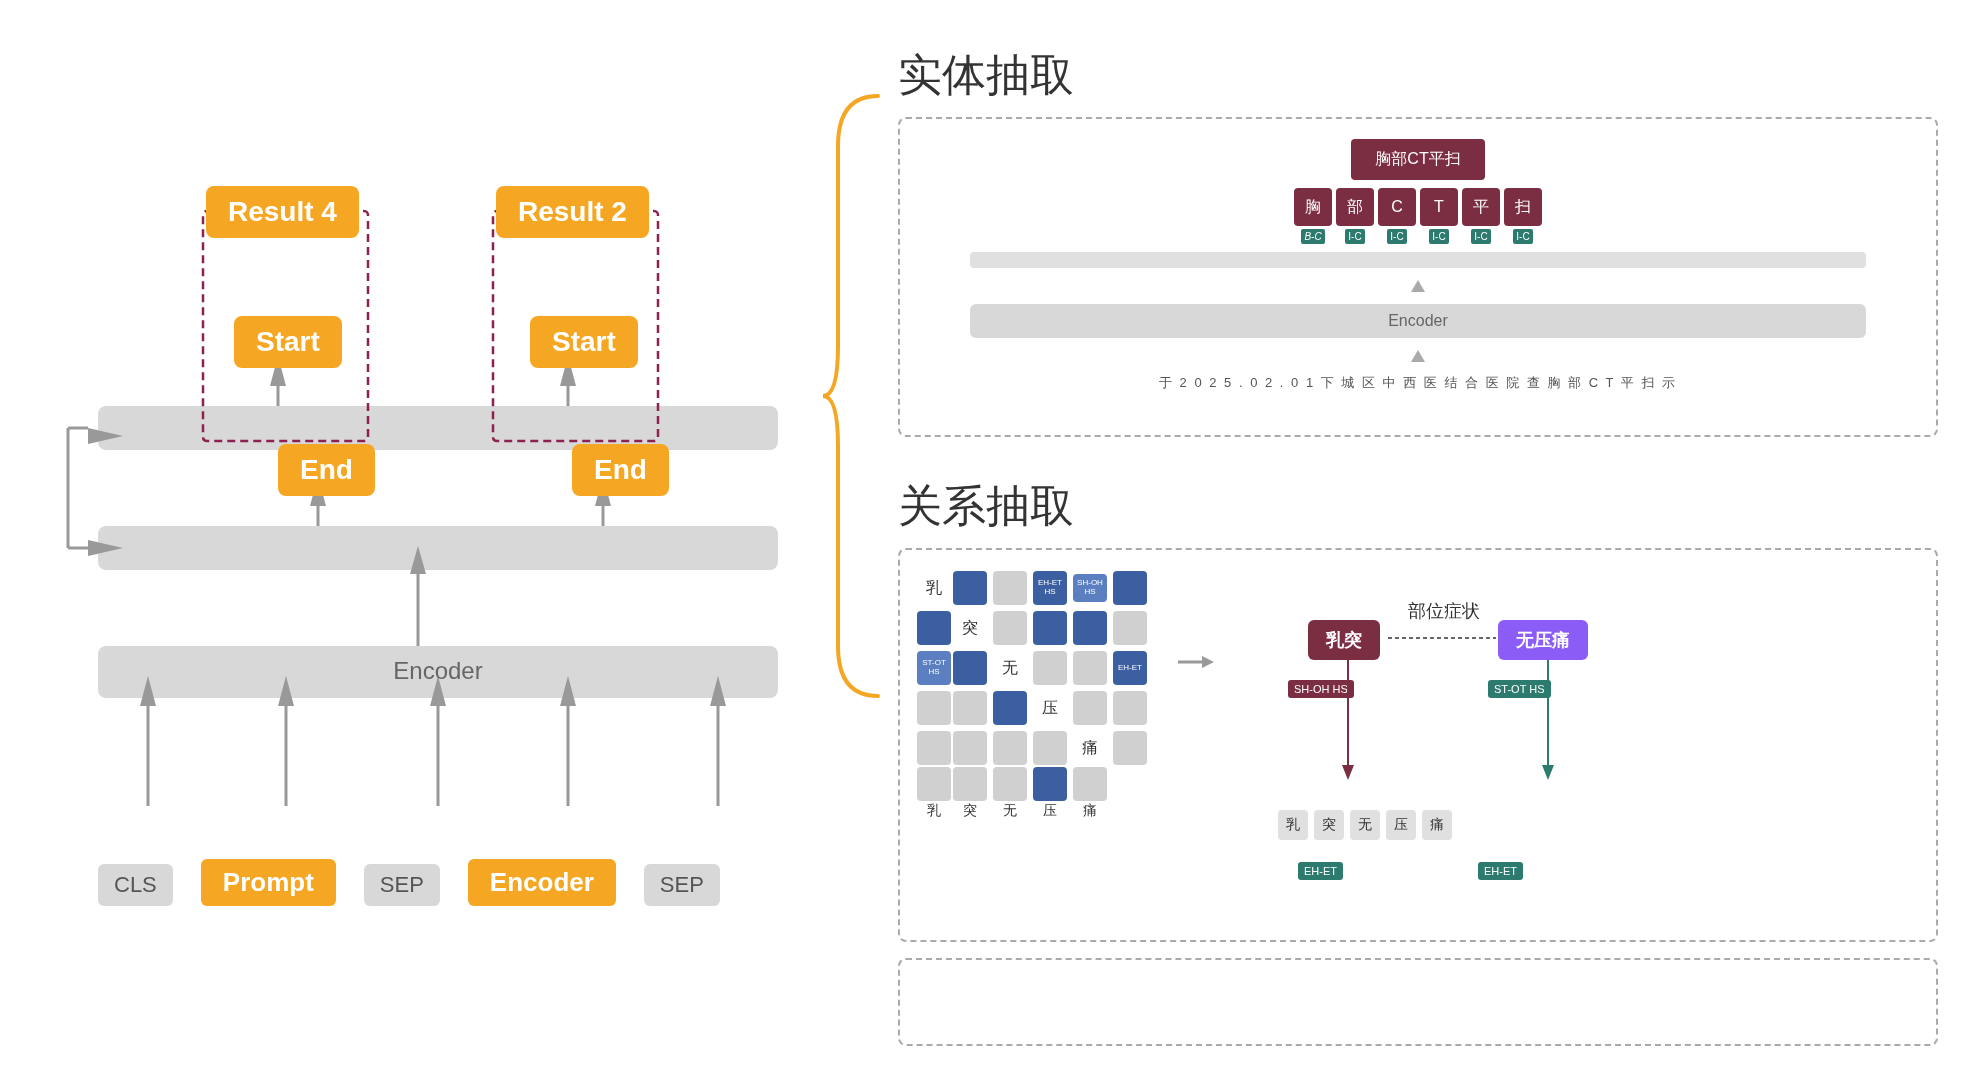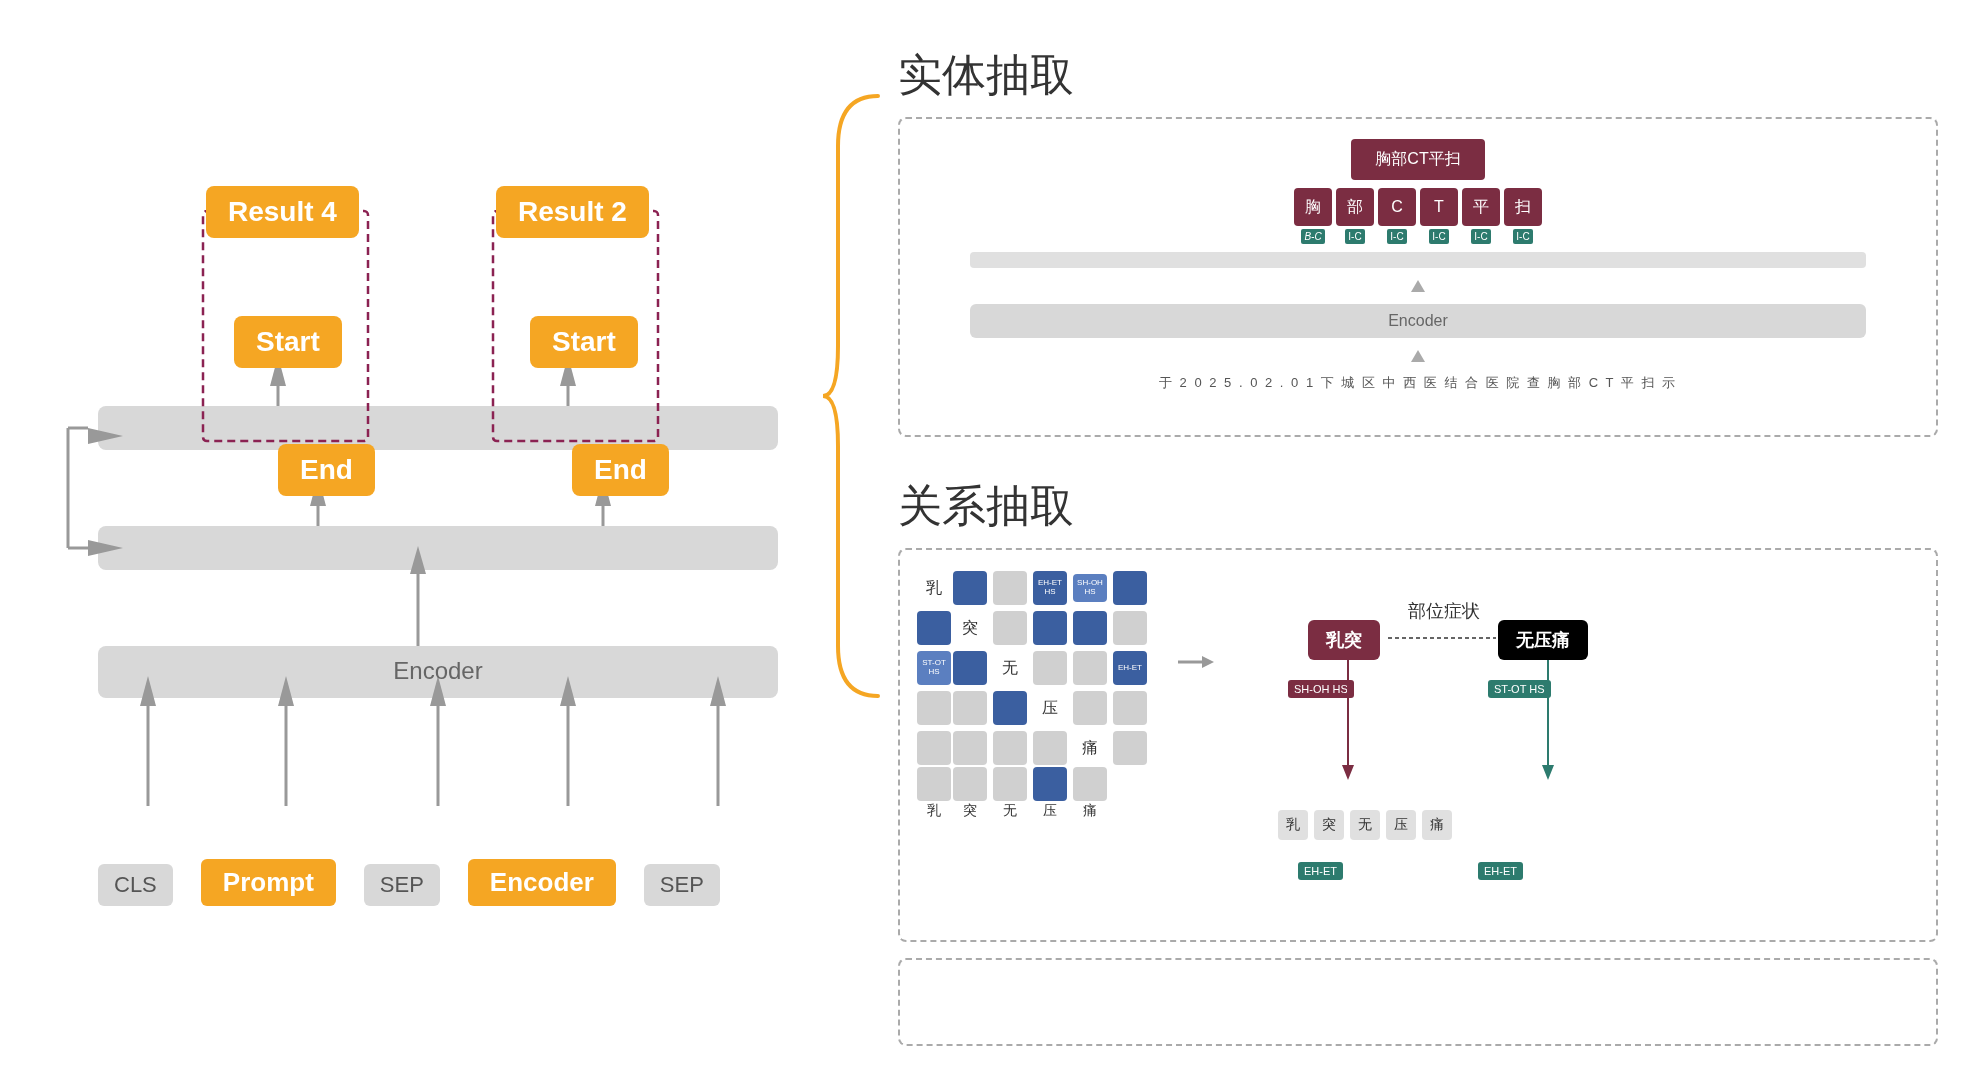--- a/index.html
+++ b/index.html
@@ -335,21 +335,21 @@
               <polygon points="24,6 36,12 24,18" fill="#999"></polygon>
             </svg>
           </div>
 
           <div style="position:relative; width:480px; height:340px; margin-top:10px;">
 
             <div style="position:absolute; top:0; left:160px; font-size:18px; font-weight:500; color:#333;margin-top:19px;">部位症状</div>
 
             <div style="position:absolute; top:40px; left:60px; background:#7B2D42; color:#fff; border-radius:6px; padding:8px 18px; font-size:18px; font-weight:bold;">乳突</div>
 
-            <div style="position:absolute; top:40px; left:250px; background:#000000; color:#fff; border-radius:6px; padding:8px 18px; font-size:18px; font-weight:bold;">无压痛</div>
+            <div style="position:absolute; top:40px; left:250px; background:#8b5cf6; color:#fff; border-radius:6px; padding:8px 18px; font-size:18px; font-weight:bold;">无压痛</div>
 
             <div style="position:absolute; top:100px; left:40px; background:#7B2D42; color:#fff; border-radius:3px; padding:3px 6px; font-size:11px; white-space:nowrap;">SH-OH HS</div>
 
             <div style="position:absolute; top:100px; left:240px; background:#2D7B6E; color:#fff; border-radius:3px; padding:3px 6px; font-size:11px; white-space:nowrap;">ST-OT HS</div>
 
             <svg style="position:absolute; top:0; left:0; width:100%; height:100%;" viewBox="0 0 480 340">
 
               <line x1="100" y1="80" x2="100" y2="190" stroke="#7B2D42" stroke-width="2"></line>
               <polygon points="94,185 100,200 106,185" fill="#7B2D42"></polygon>
 

